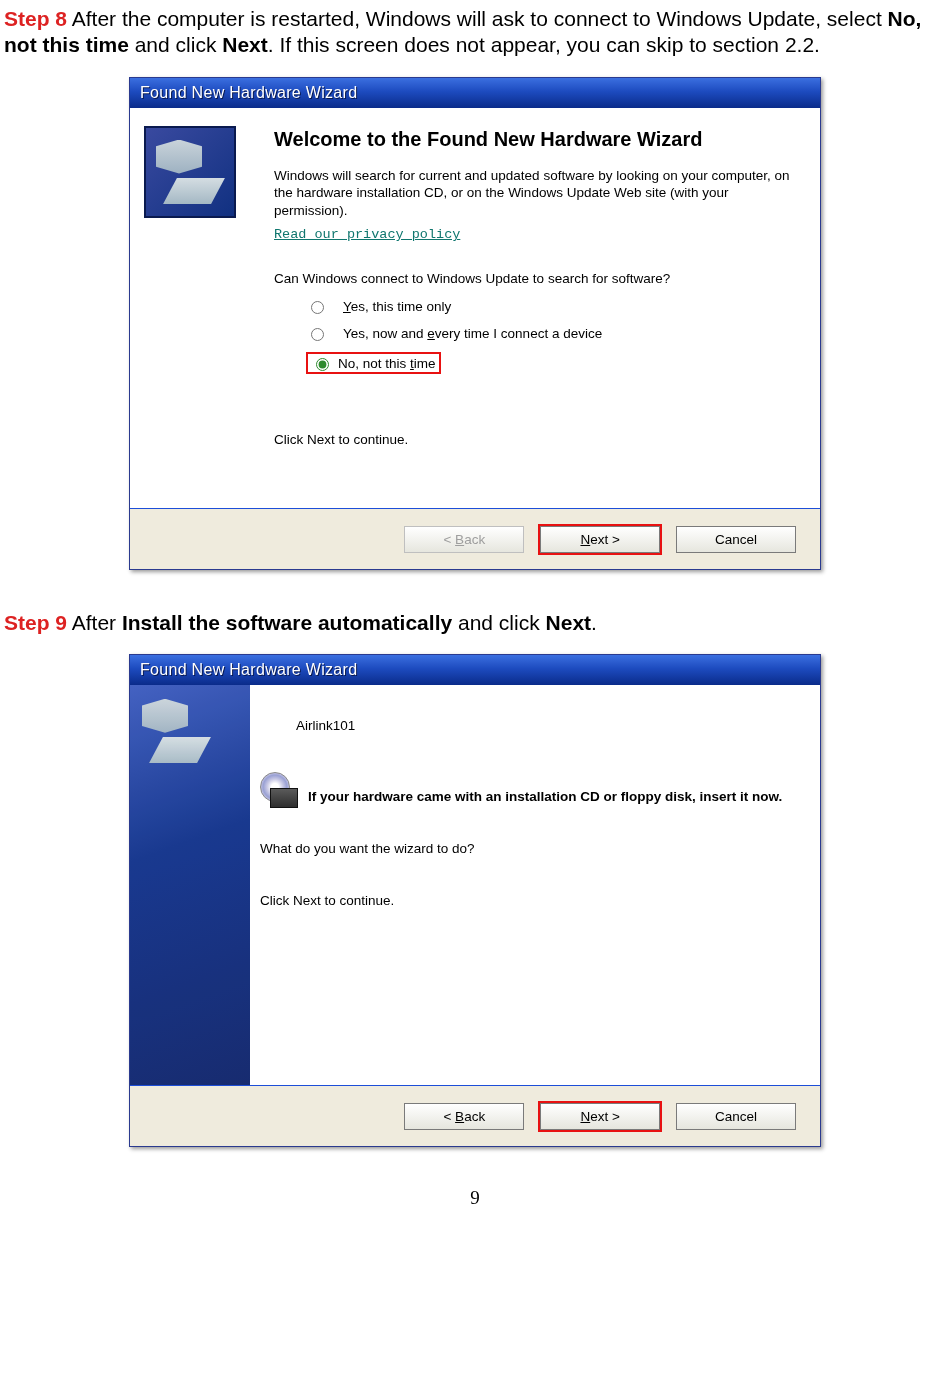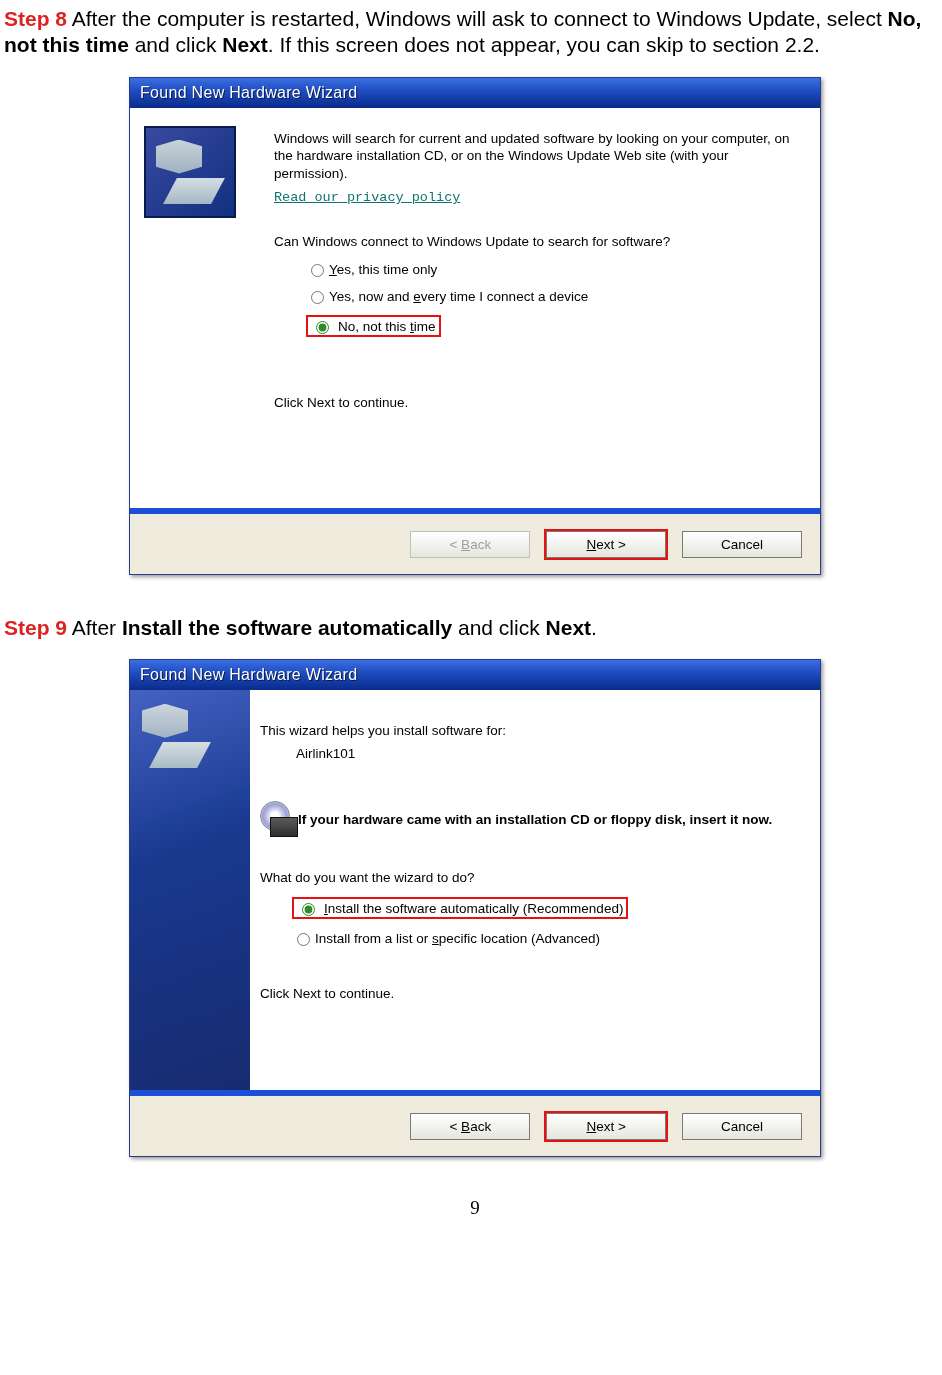--- a/index.html
+++ b/index.html
@@ -59,39 +59,39 @@
   .devicon::after, .devicon2::after {
     content:""; position:absolute; left:26px; top:52px; width:48px; height:26px;
     background: linear-gradient(180deg,#d4dde2,#a4b8c4);
     transform: skewX(-28deg);
   }
   .contentcol { flex:1; padding: 16px 18px 8px 10px; font-size: 13.5px; color:#000; }
   .h2 { font-family: "Trebuchet MS", Arial, sans-serif; font-size: 20px; font-weight: bold; margin: 4px 0 16px 0; }
   .para { margin: 6px 0; font-size: 13.5px; line-height: 1.3; }
   .link { color: #0f766e; text-decoration: underline; cursor: pointer; font-family: Liberation Mono, monospace; }
   .radios { margin: 8px 0 8px 32px; }
-  .radio { margin: 11px 0; display:flex; align-items:center; gap:2px; font-size:13.5px; }
+  .radio { margin: 11px 0; display:flex; align-items:center; gap:16px; font-size:13.5px; }
   .radio input { accent-color:#2e8b2e; }
   .hl-red { border: 2px solid #e81111; padding: 1px 3px; display:inline-flex; align-items:center; gap:6px;}
   .dlg-footer {
     background: #efebdd;
-    border-top: 6px solid #1d4ed8;
-    padding: 16px 18px;
+    border-top: 1px solid #1d4ed8;
+    padding: 16px 24px;
     text-align: right;
   }
   .btn {
     display:inline-block; min-width:90px; padding: 5px 14px;
     border: 1px solid #7a7a7a; background: linear-gradient(180deg,#fff,#e6e6de);
     font-size: 13.5px; text-align:center; margin-left: 10px;
     font-family: Tahoma, Arial, sans-serif; cursor:pointer;
   }
   .btn.disabled { color:#9e9e9e; border-color:#bfbfbf; cursor:default;}
   .btn.hl { box-shadow: 0 0 0 2px #e81111; }
   u.kb { text-decoration: underline; }
-  .cd-row { display:flex; align-items:center; margin: 18px 0 6px 0;}
+  .cd-row { display:flex; align-items:flex-end; gap:10px; margin: 18px 0 6px 0;}
   .cd-icon {
     width:38px; height:28px; position:relative;
   }
   .cd-icon .disc { position:absolute; left:0; top:-6px; width:28px; height:28px; border-radius:50%; background: radial-gradient(circle,#fff 18%, #c9c9e5 40%, #9aa1d4 60%, #dcd7ee 80%); border:1px solid #888;}
   .cd-icon .floppy{ position:absolute; left:10px; top:10px; width:26px; height:18px; background:linear-gradient(180deg,#5a5a5a,#2e2e2e); border:1px solid #111;}
   .cd-text { font-weight:bold; font-size:13.5px; line-height:1.25;}
   .paddy { height: 14px; }
   .page-num { text-align:center; font-size:19px; margin-top: 30px; font-family: "Times New Roman", serif;}
 </style>
 </head>
@@ -102,20 +102,21 @@
 </div>
 
 <div class="dlg-wrap">
   <div class="dlg">
     <div class="titlebar">Found New Hardware Wizard</div>
     <div class="dlg-body">
       <div class="iconcol">
         <div class="devicon"></div>
       </div>
       <div class="contentcol">
+        <div class="h2">Welcome to the Found New Hardware Wizard</div>
         <div class="para">Windows will search for current and updated software by looking on your computer, on the hardware installation CD, or on the Windows Update Web site (with your permission).</div>
         <div class="para"><span class="link">Read our privacy policy</span></div>
         <div class="paddy"></div>
         <div class="para">Can Windows connect to Windows Update to search for software?</div>
         <div class="radios">
           <div class="radio">
             <input type="radio" name="r1" style="">
             <span><u class="kb">Y</u>es, this time only</span>
           </div>
           <div class="radio">
@@ -146,44 +147,31 @@
 </div>
 
 <div class="dlg-wrap">
   <div class="dlg">
     <div class="titlebar">Found New Hardware Wizard</div>
     <div class="dlg-body">
       <div class="iconcol2" style="padding:0;">
         <div class="devicon2"></div>
       </div>
       <div class="contentcol" style="padding-top:26px;">
-        <div class="para">This wizard helps you install software for:</div>
         <div class="para" style="margin-left:36px;">Airlink101</div>
         <div style="height:20px"></div>
         <div class="cd-row">
           <div class="cd-icon">
             <div class="disc"></div>
               <div class="floppy"></div>
           </div>
           <div class="cd-text">If your hardware came with an installation CD or floppy disk, insert it now.</div>
         </div>
         <div style="height:22px"></div>
         <div class="para">What do you want the wizard to do?</div>
-        <div class="radios">
-          <div class="radio">
-            <span class="hl-red">
-              <input type="radio" name="r2" checked="" style="">
-              <span><u class="kb">I</u>nstall the software automatically (Recommended)</span>
-            </span>
-          </div>
-          <div class="radio">
-            <input type="radio" name="r2" style="">
-            <span>Install from a list or <u class="kb">s</u>pecific location (Advanced)</span>
-          </div>
-        </div>
         <div style="height:22px"></div>
         <div class="para">Click Next to continue.</div>
       </div>
     </div>
     <div class="dlg-footer">
       <span class="btn">&lt; <u class="kb">B</u>ack</span>
       <span class="btn hl"><u class="kb">N</u>ext &gt;</span>
       <span class="btn">Cancel</span>
     </div>
   </div>

